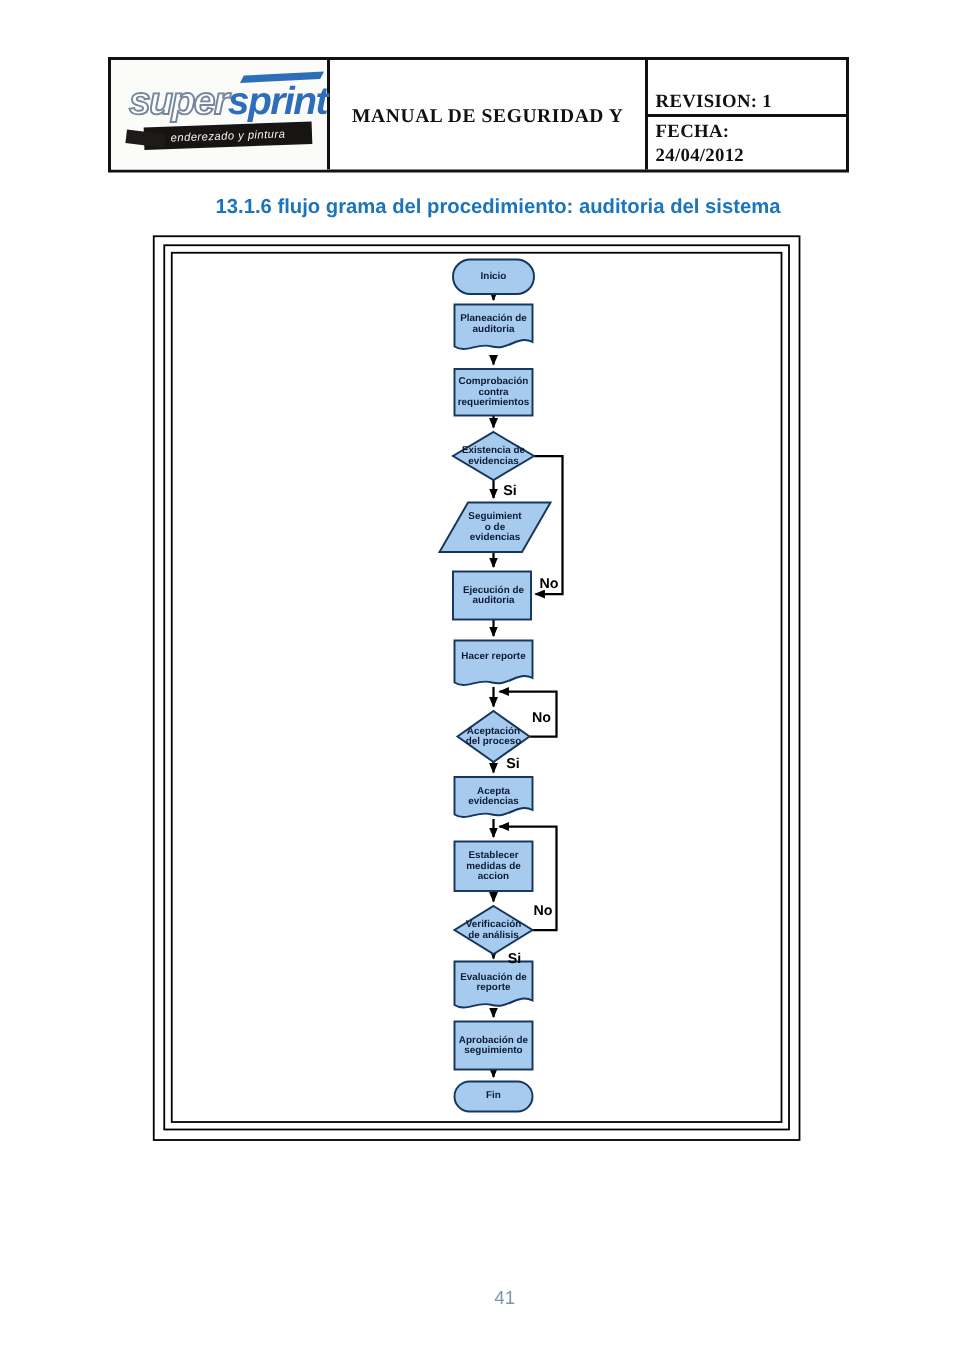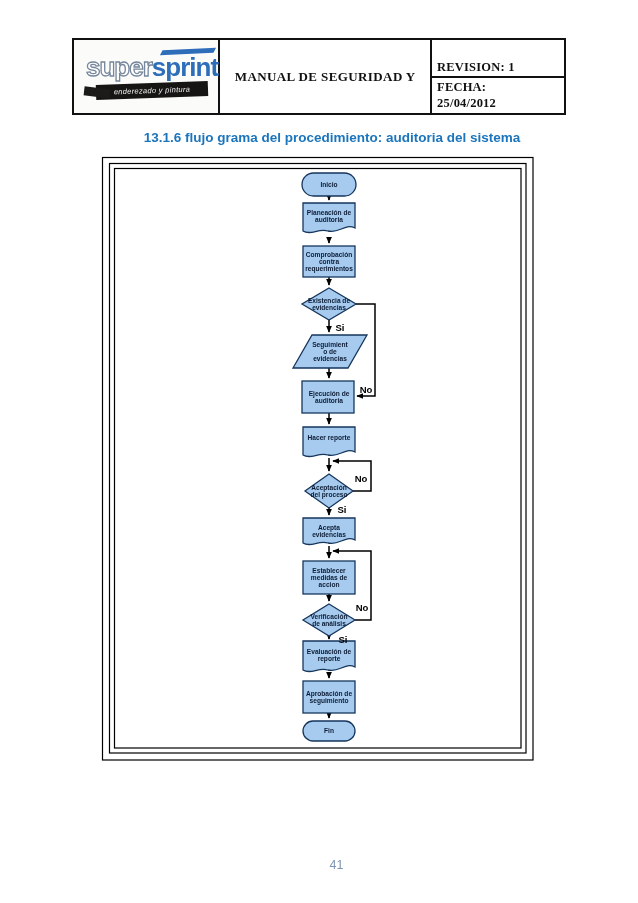--- a/index.html
+++ b/index.html
@@ -16,21 +16,21 @@
     align-items:center; justify-content:center; text-align:right; }
   .cell-rev { width:139px; display:flex; flex-direction:column; }
   .rev-row1 { height:38px; border-bottom:2px solid #111; display:flex; align-items:flex-end; padding:0 0 1px 5px; }
   .rev-row2 { flex:1; padding:1px 0 0 5px; }
   .hdr-serif { font-family:"Liberation Serif", serif; font-weight:bold; color:#111; }
   .title-line { font-size:13px; line-height:17px; letter-spacing:.4px; }
   .rev-text { font-size:12.5px; line-height:16px; letter-spacing:.2px; }
 
   
   .logo { position:absolute; left:8px; top:6px; width:138px; height:62px; }
-  .brand { position:absolute; left:4px; top:6px; font-weight:bold;
+  .brand { position:absolute; left:4px; top:6px; font-style:italic; font-weight:bold;
     font-size:26px; letter-spacing:-1px; white-space:nowrap; }
   .brand .super { color:#ffffff; -webkit-text-stroke:1.3px #76879c; text-stroke:1.3px #76879c; }
   .brand .sprint { color:#2e6db9; }
   .swoosh { position:absolute; right:6px; top:3px; width:52px; height:5px; background:#2e6db9;
     transform:skewX(-30deg) rotate(-3deg); }
   .tagline-band { position:absolute; left:14px; top:37px; width:112px; height:15px; background:#171514;
     transform:rotate(-2deg); display:flex; align-items:center; justify-content:center; }
   .tagline-band .smudge { position:absolute; left:-12px; top:3px; width:26px; height:9px;
     background:#1d1b1a; transform:rotate(9deg); }
   .tagline-text { position:relative; color:#f2f2f2; font-size:7.5px; font-style:italic; letter-spacing:.3px; }
@@ -72,21 +72,21 @@
     </div>
     <div class="cell-title">
       <div class="hdr-serif title-line">MANUAL DE SEGURIDAD Y</div>
     </div>
     <div class="cell-rev">
       <div class="rev-row1">
         <span class="hdr-serif rev-text">REVISION: 1</span>
       </div>
       <div class="rev-row2">
         <div class="hdr-serif rev-text">FECHA:</div>
-        <div class="hdr-serif rev-text">25/04/2012</div>
+        <div class="hdr-serif rev-text">24/04/2012</div>
       </div>
     </div>
   </div>
 
   <div class="section-heading">13.1.6 flujo grama del procedimiento: auditoria del sistema</div>
 
   <div class="flow">
     <svg width="638" height="903" viewBox="0 0 638 903">
       <defs>
         <marker id="arr" markerUnits="userSpaceOnUse" markerWidth="7" markerHeight="6" refX="6.3" refY="3" orient="auto">

